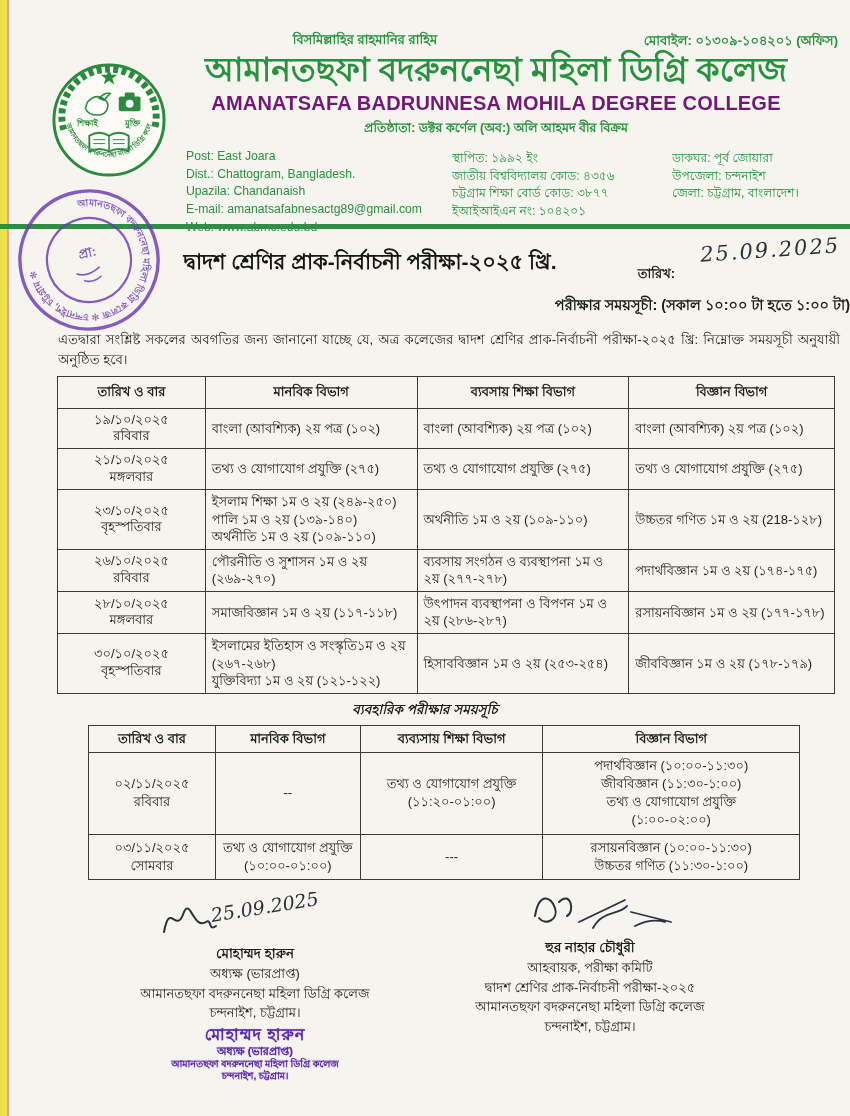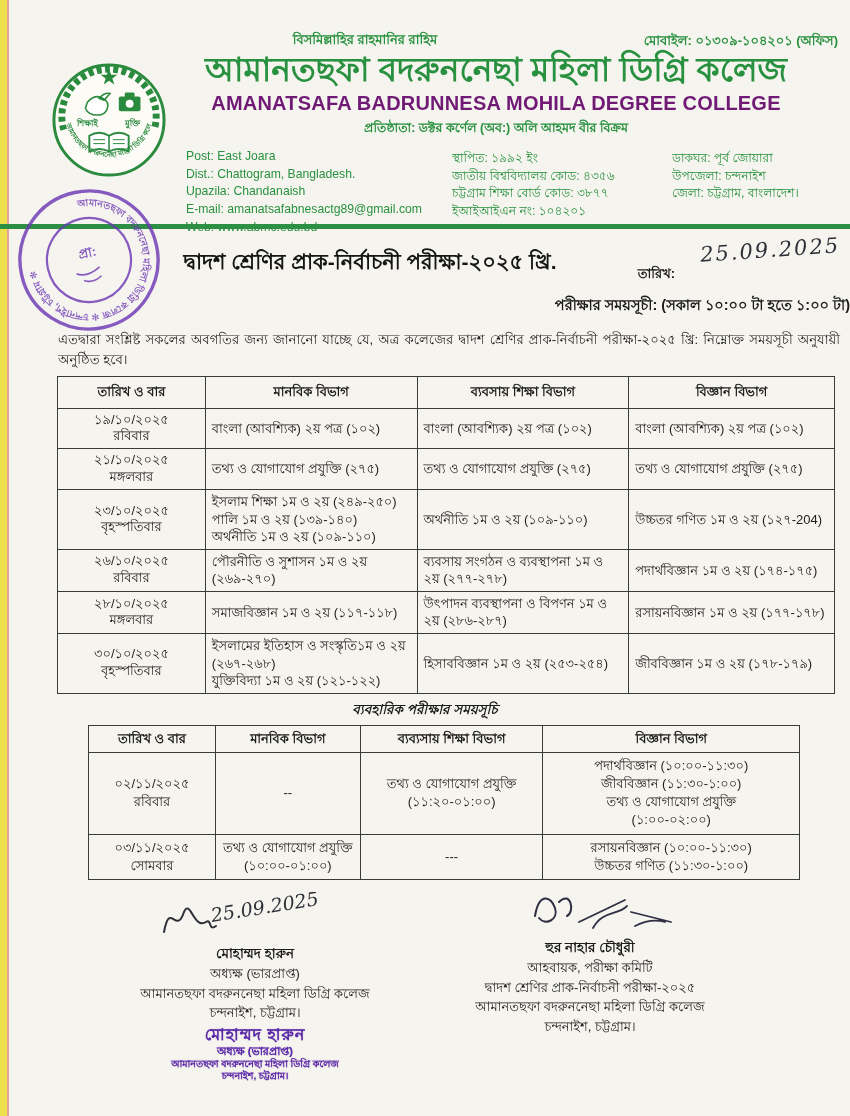--- a/index.html
+++ b/index.html
@@ -209,21 +209,21 @@
     </td>
     <td class="cell-sub">
       <div>ইসলাম শিক্ষা ১ম ও ২য় (২৪৯-২৫০)</div>
       <div>পালি ১ম ও ২য় (১৩৯-১৪০)</div>
       <div>অর্থনীতি ১ম ও ২য় (১০৯-১১০)</div>
     </td>
     <td class="cell-sub">
           <div>অর্থনীতি ১ম ও ২য় (১০৯-১১০)</div>
         </td>
     <td class="cell-sub">
-          <div>উচ্চতর গণিত ১ম ও ২য়  (১২৭-204)</div>
+          <div>উচ্চতর গণিত ১ম ও ২য়  (218-১২৮)</div>
         </td>
   </tr>
   <tr>
     <td class="cell-date">
       <div>২৬/১০/২০২৫</div>
       <div>রবিবার</div>
     </td>
     <td class="cell-sub">
           <div>পৌরনীতি ও সুশাসন ১ম ও ২য় (২৬৯-২৭০)</div>
         </td>

